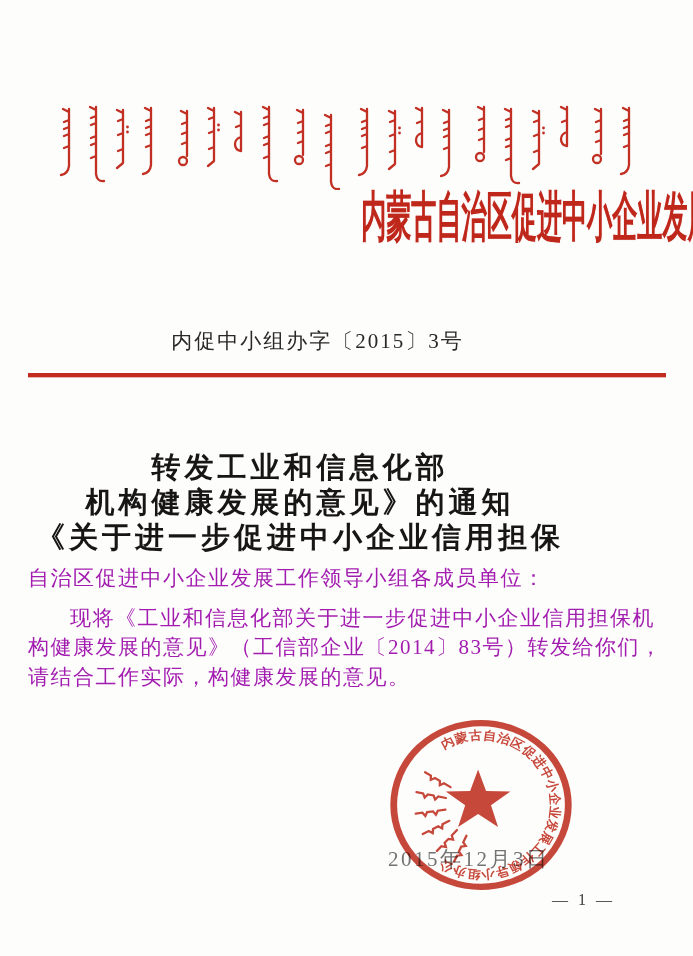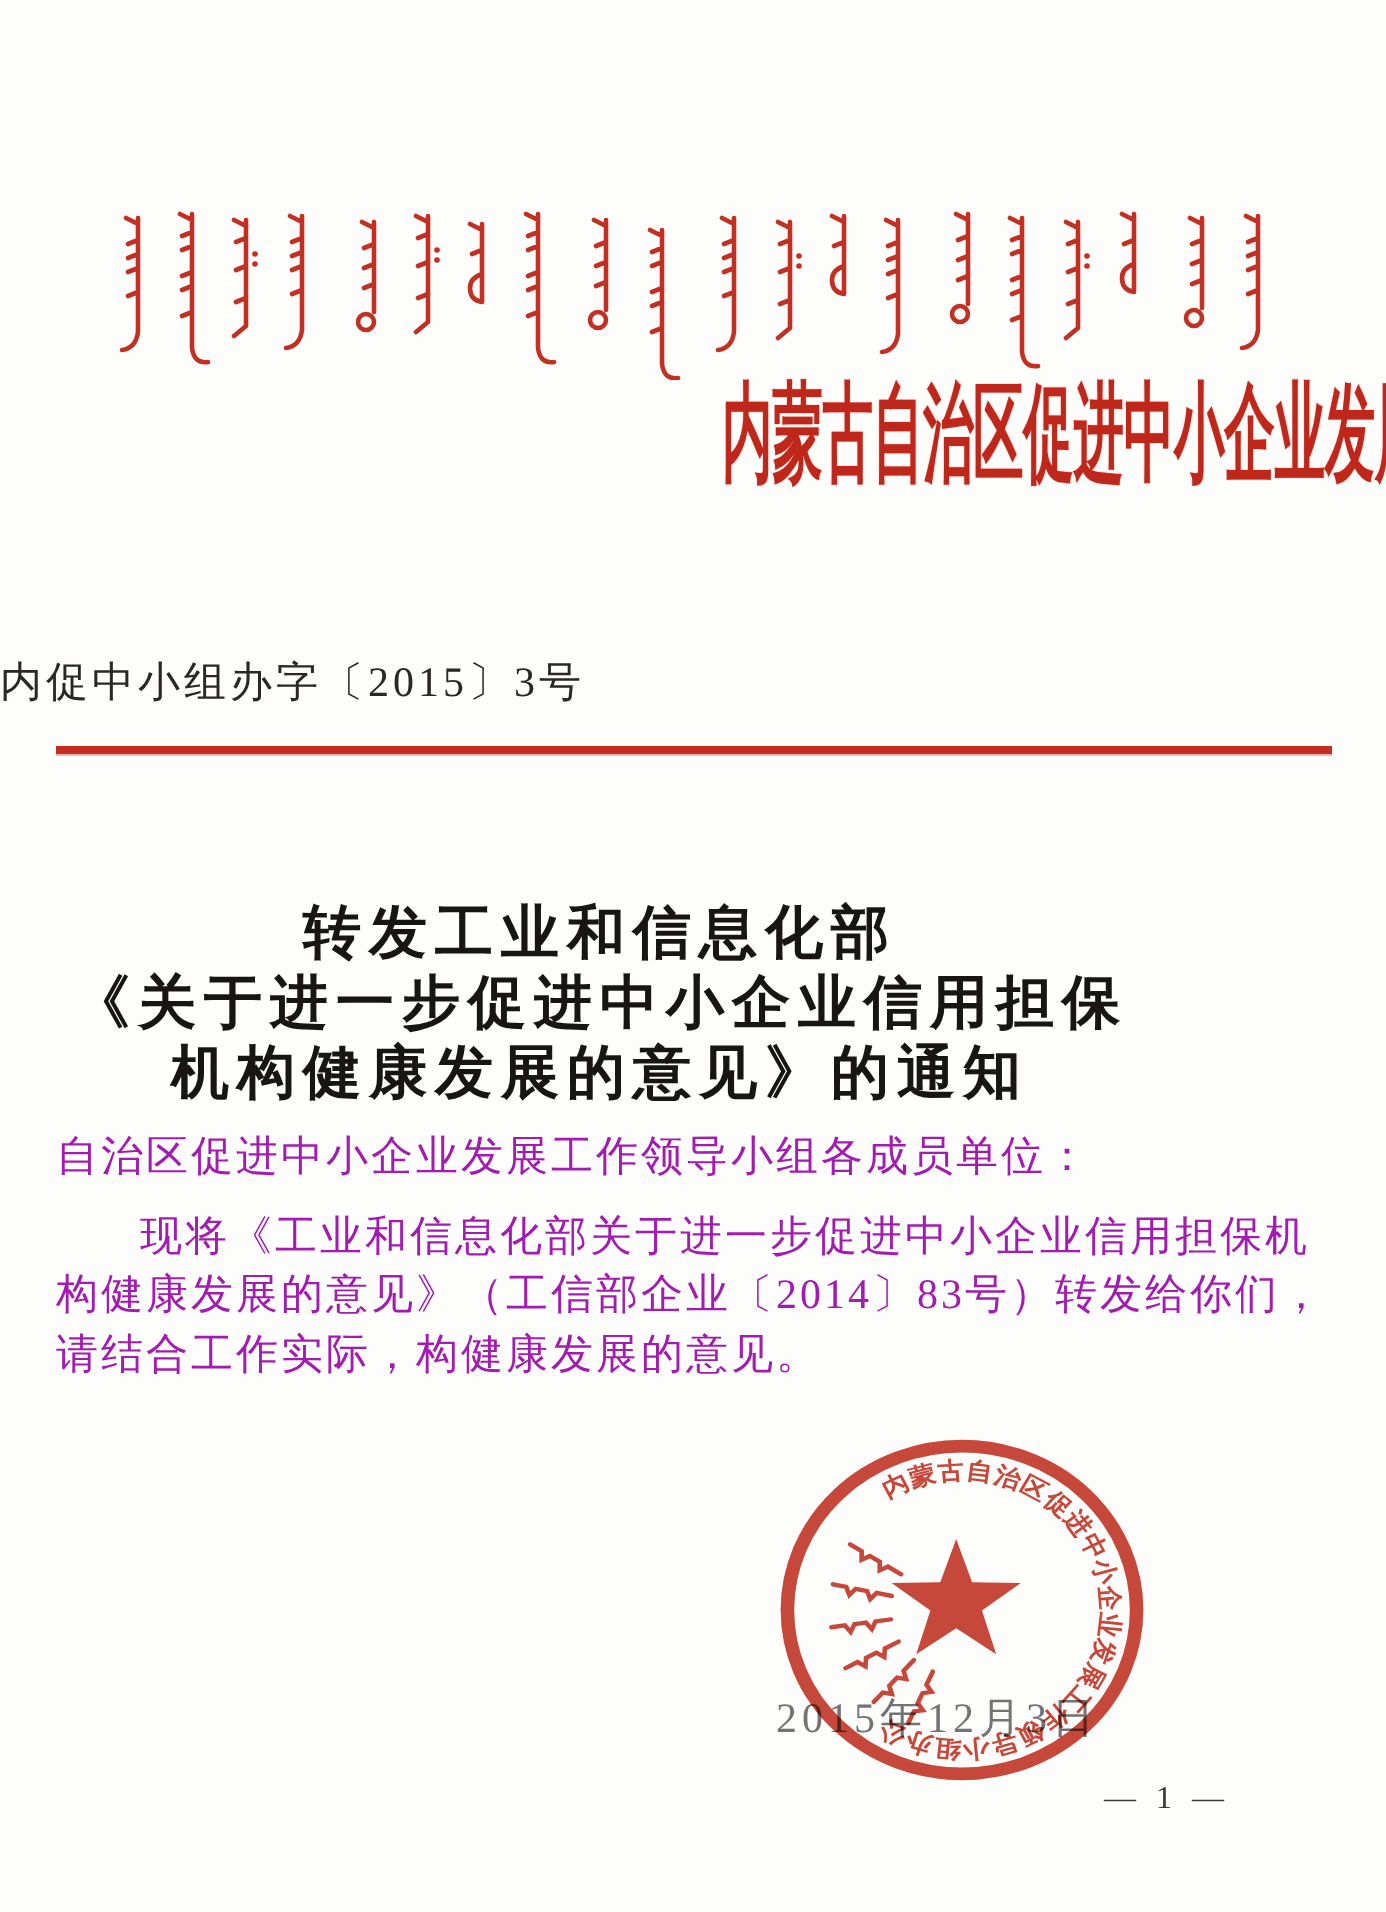--- a/index.html
+++ b/index.html
@@ -23,20 +23,21 @@
     font-size:54px;line-height:62px;font-weight:bold;
     color:#c0271b;
     transform:scaleX(0.465);transform-origin:50% 50%;
     letter-spacing:0px;
     font-family:"Liberation Serif", serif;
     text-shadow:0 0 1px rgba(192,39,27,.55);
   }
   
   .doc-number{
     position:absolute;left:0;top:327px;width:635px;
+    text-align:center;
     font-size:21px;color:#2a2725;letter-spacing:2px;
   }
   
   .red-rule{
     position:absolute;left:28px;top:373px;width:638px;height:4px;
     background:#c32d20;
     box-shadow:0 1px 0 rgba(195,45,32,.35);
   }
   
   .doc-title{
@@ -121,22 +122,22 @@
   <div class="org-title">
     <span>内蒙古自治区促进中小企业发展工作领导小组办公室文件</span>
   </div>
 
   <div class="doc-number">内促中小组办字〔2015〕3号</div>
 
   <div class="red-rule"></div>
 
   <div class="doc-title">
     <div>转发工业和信息化部</div>
+    <div>机构健康发展的意见》的通知</div>
     <div>《关于进一步促进中小企业信用担保</div>
-    <div>机构健康发展的意见》的通知</div>
   </div>
 
   <div class="body-text">
     <div>自治区促进中小企业发展工作领导小组各成员单位：</div>
     <div class="indent">现将《工业和信息化部关于进一步促进中小企业信用担保机</div>
     <div>构健康发展的意见》（工信部企业〔2014〕83号）转发给你们，</div>
     <div>请结合工作实际，构健康发展的意见。</div>
   </div>
 
   <div class="issue-date">2015年12月3日</div>

